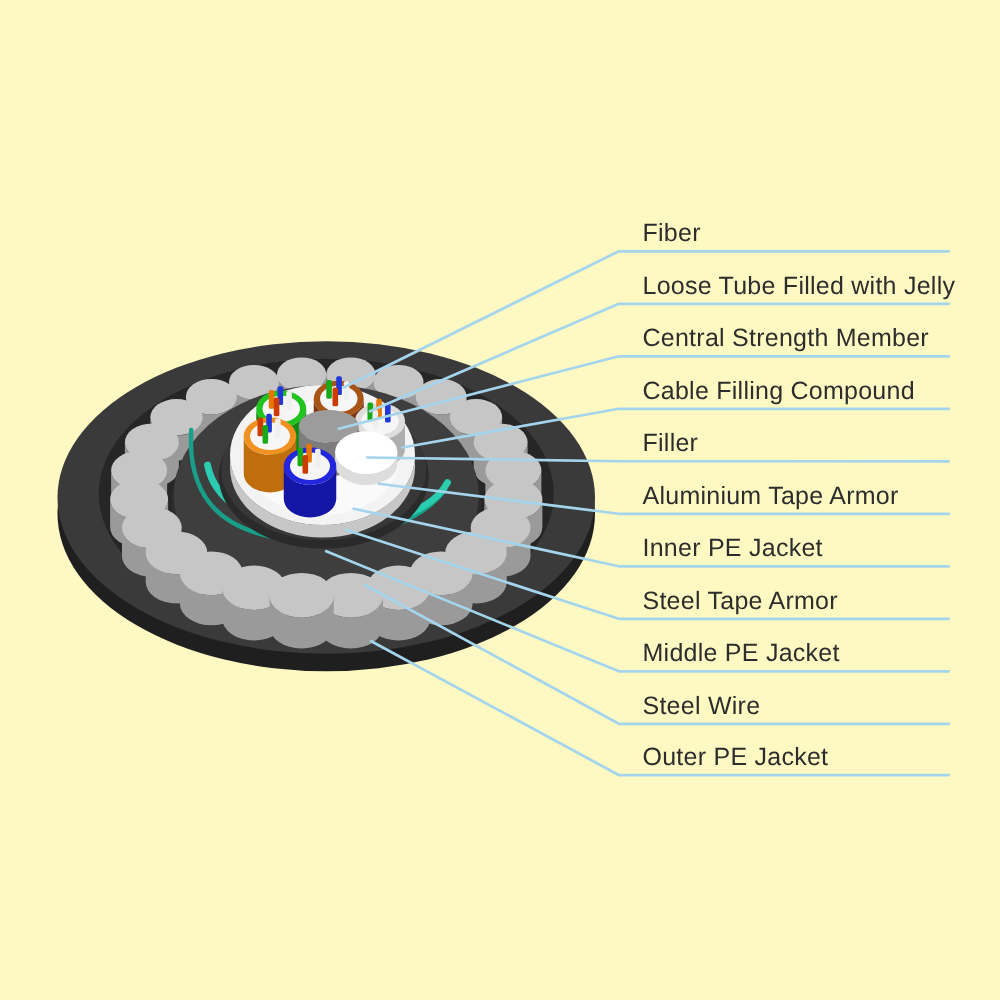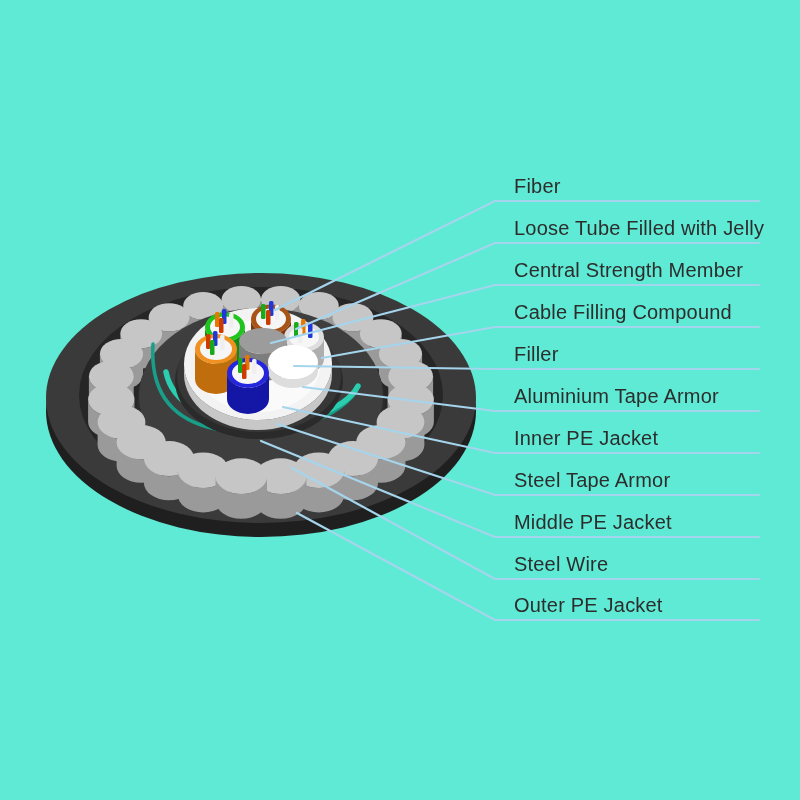--- a/index.html
+++ b/index.html
@@ -1,16 +1,16 @@
 <!DOCTYPE html>
 <html><head>
 <meta charset="utf-8">
 <style>
   html,body{margin:0;padding:0;background:#ffffff;}
-  #stage{position:relative;width:800px;height:800px;background:#5eead4;overflow:hidden;}
+  #stage{position:relative;width:800px;height:800px;background:#fef9c3;overflow:hidden;}
   svg{display:block;}
   .label-text{font-family:"Liberation Sans","DejaVu Sans",sans-serif;font-size:20px;letter-spacing:.2px;}
   .leader{fill:none;stroke-width:2.2px;stroke-linejoin:round;stroke-linecap:round;}
 </style>
 </head>
 <body>
 
 <div id="stage">
 <svg id="cable-svg" width="800" height="800" viewBox="0 0 800 800" xmlns="http://www.w3.org/2000/svg">
 

